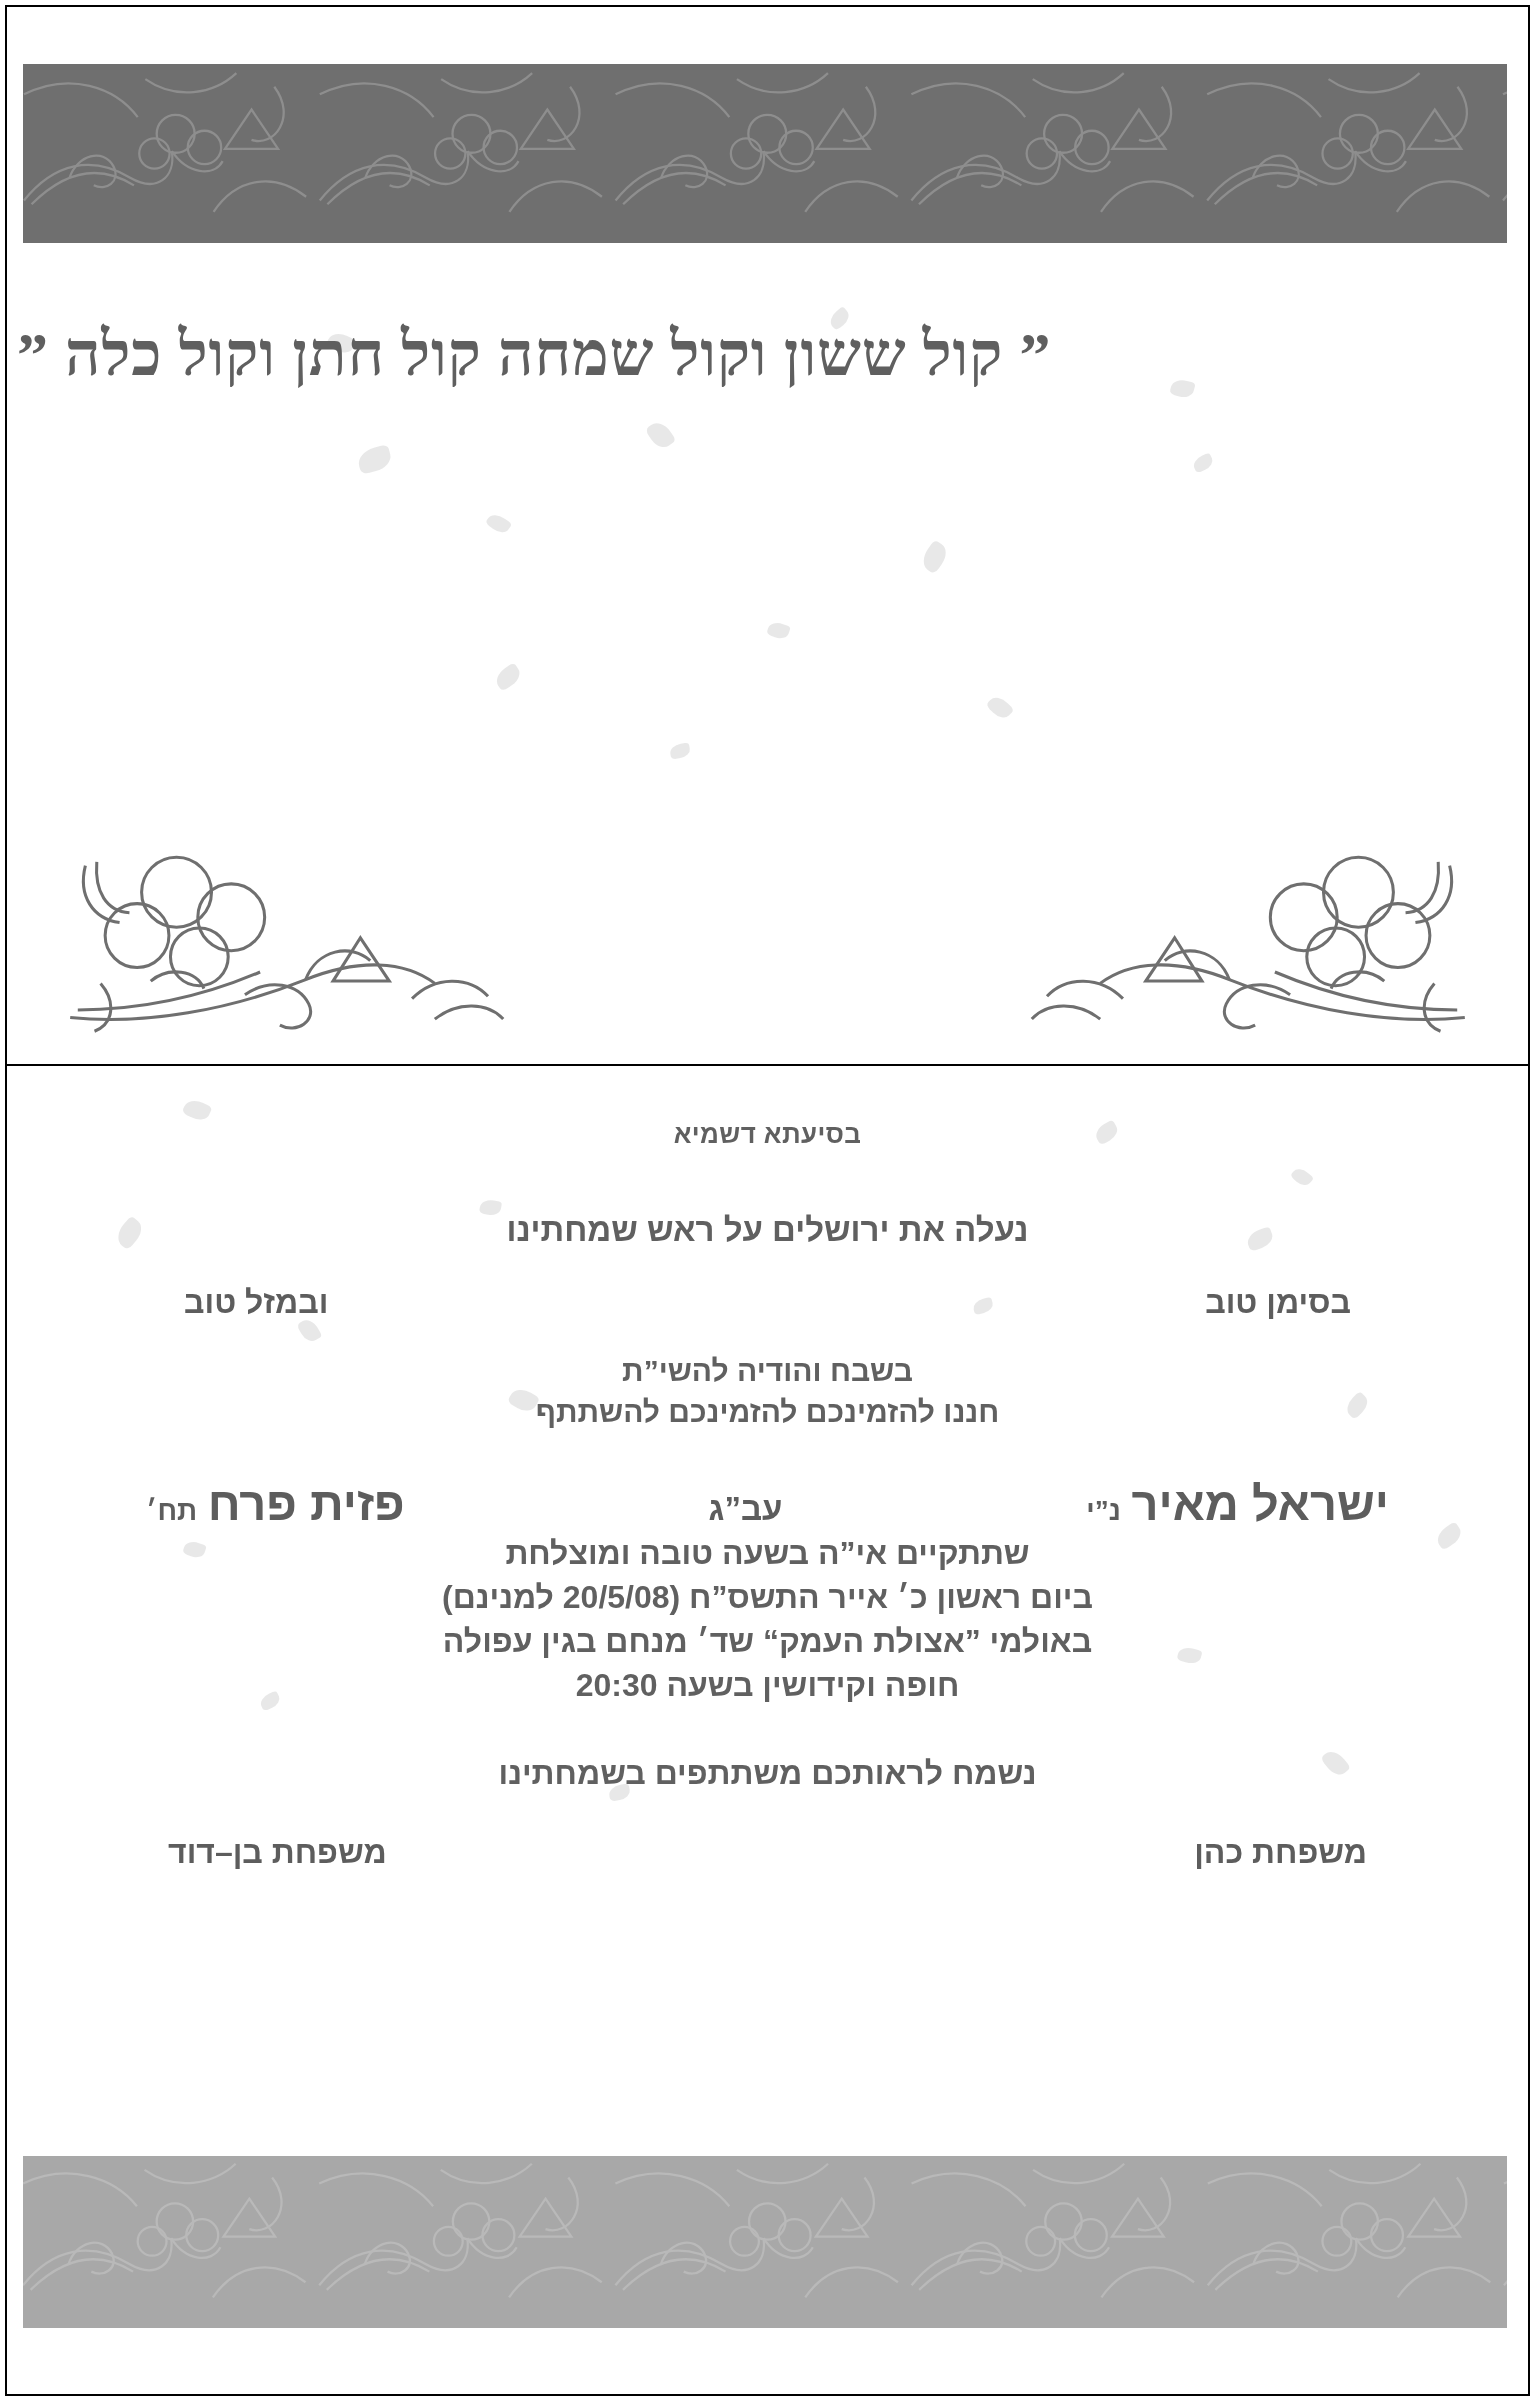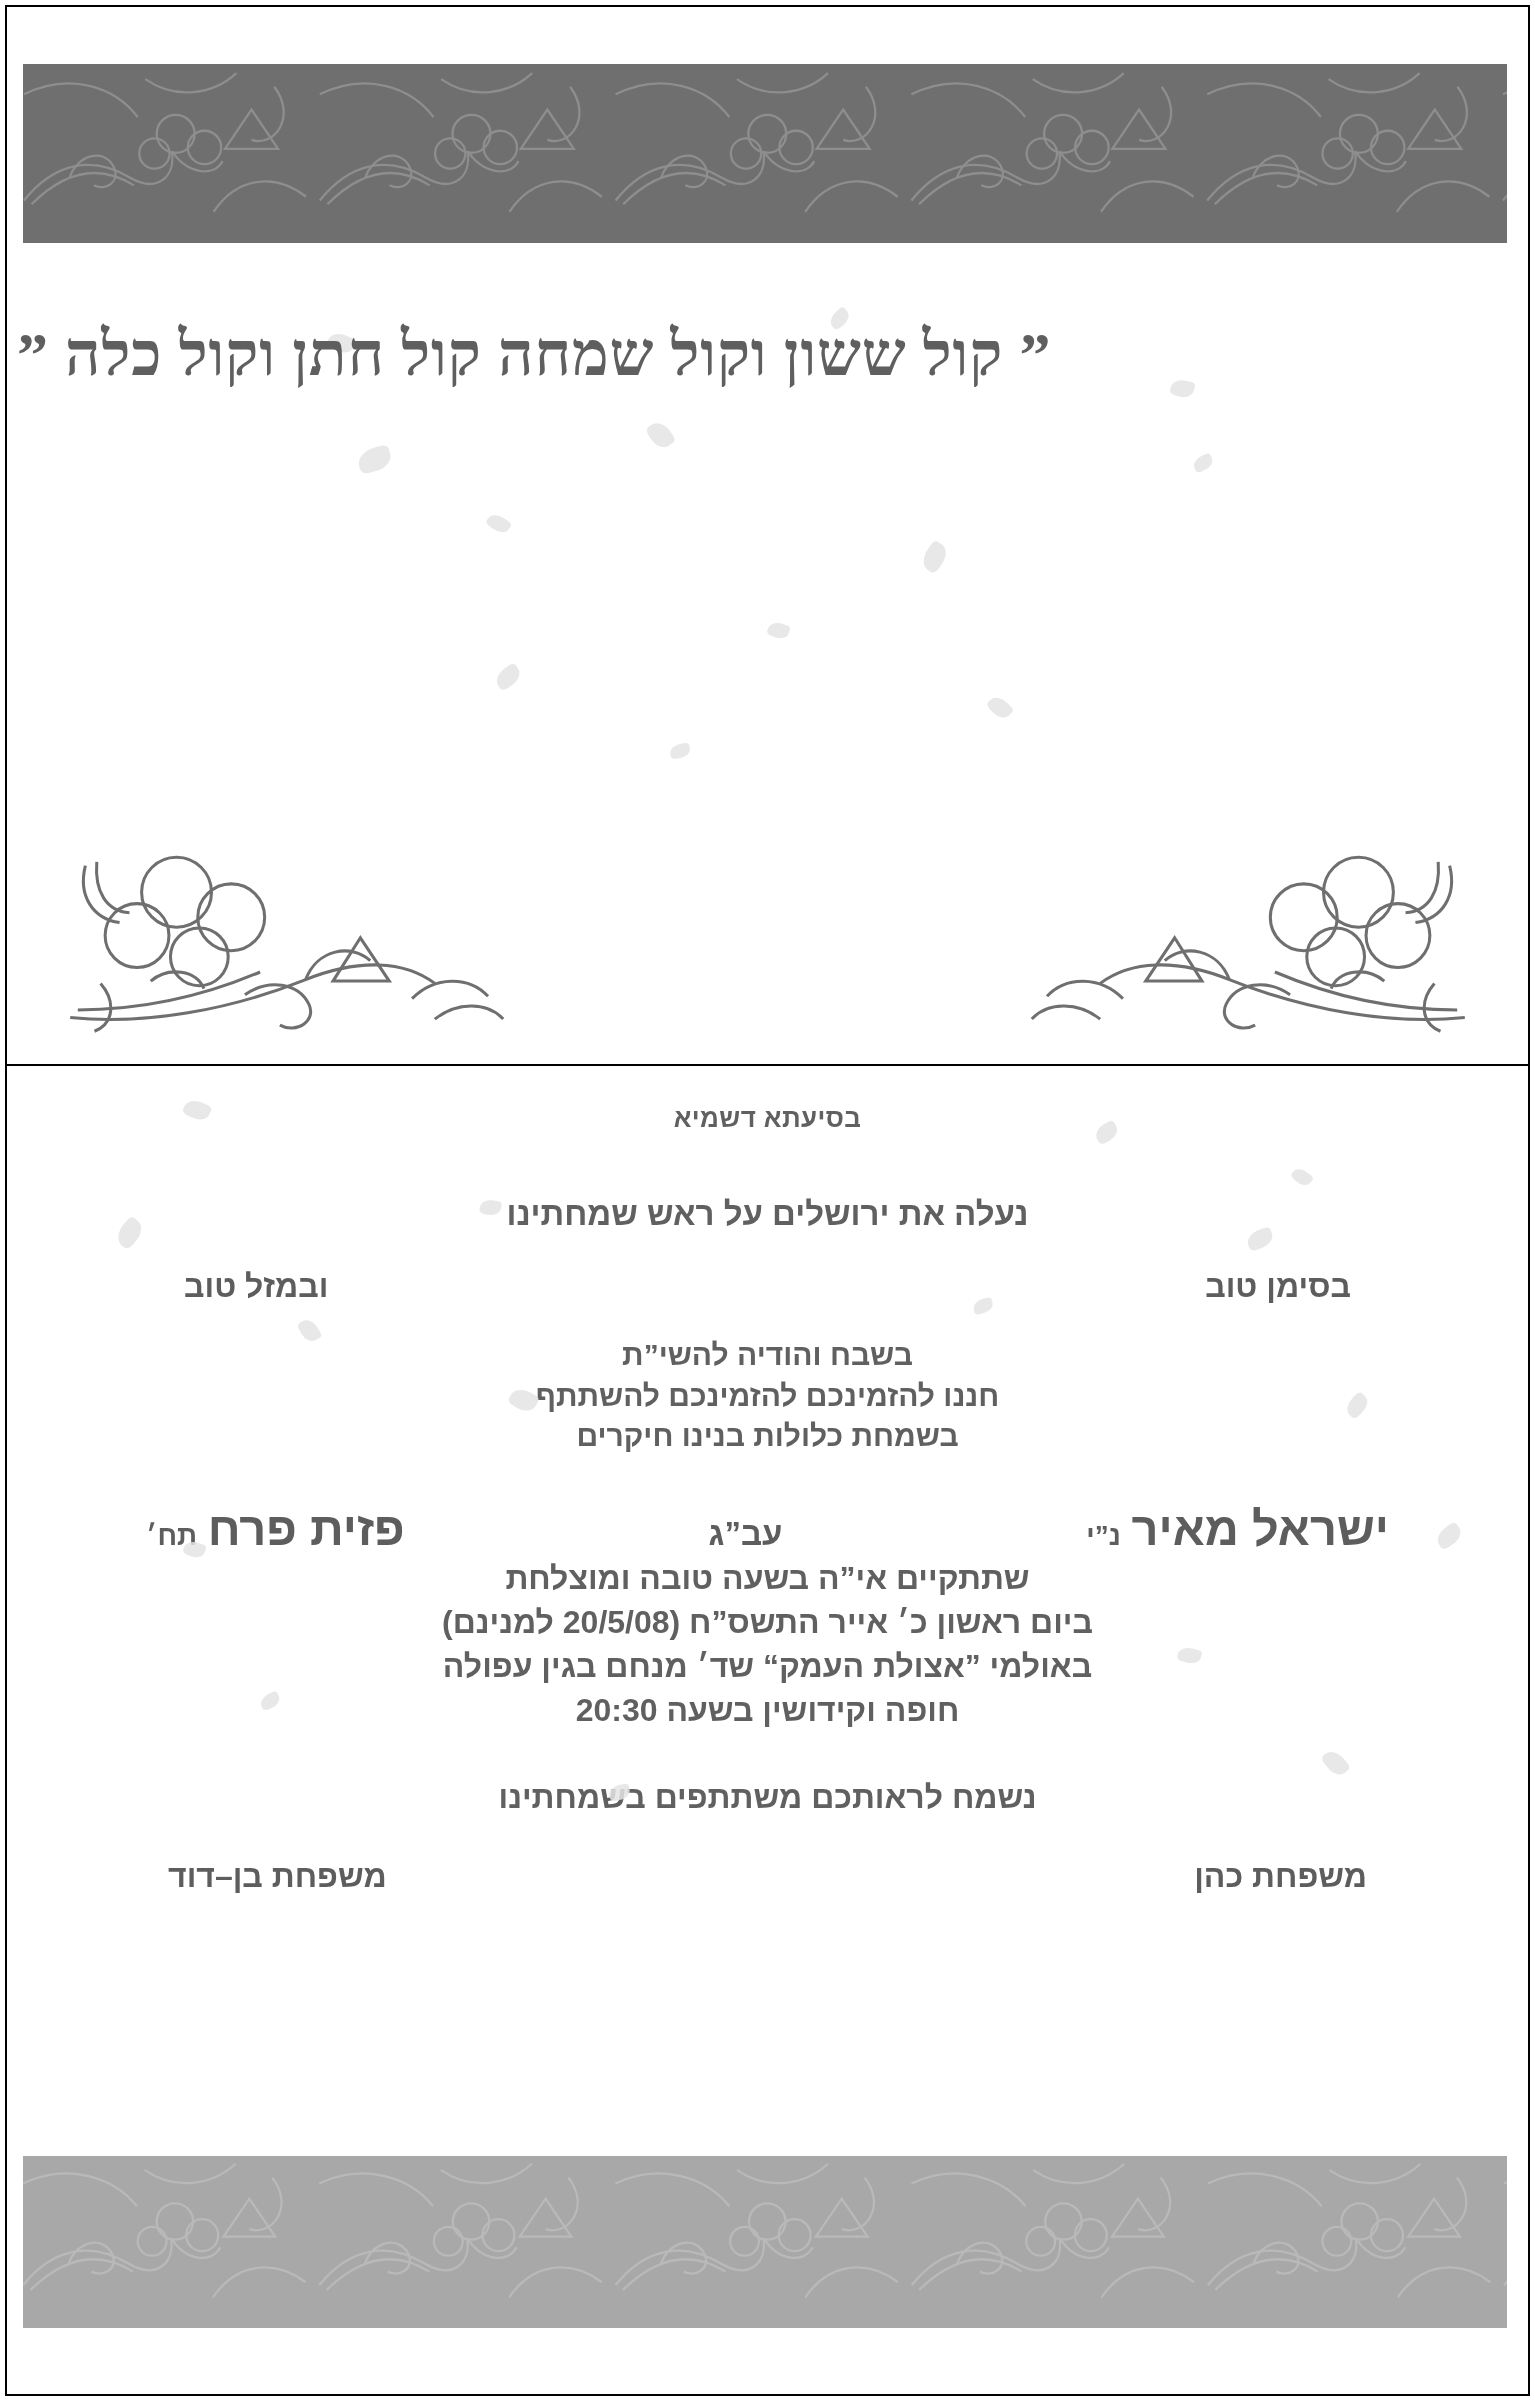--- a/index.html
+++ b/index.html
@@ -95,21 +95,21 @@
     width: 1517px;
     height: 1086px;
     direction: rtl;
   }
   .line {
     text-align: center;
     direction: rtl;
     color: #606060;
   }
   .bsd {
-    margin-top: 32px;
+    margin-top: 48px;
     font-size: 26px;
     font-weight: 700;
     letter-spacing: 0.4px;
   }
   .jerusalem {
     margin-top: 61px;
     font-size: 33px;
     font-weight: 700;
   }
   .siman-row {
@@ -313,21 +313,20 @@
     <div class="line jerusalem">נעלה את ירושלים על ראש שמחתינו</div>
 
     <div class="siman-row">
       <span>בסימן טוב</span>
       <span>ובמזל טוב</span>
     </div>
 
     <div class="line praise">
       <div>בשבח והודיה להשי”ת</div>
       <div>חננו להזמינכם להזמינכם להשתתף</div>
-      <div>בשמחת כלולות בנינו חיקרים</div>
     </div>
 
     <div class="names-row">
       <span>
         <span class="name-big">ישראל מאיר</span><span class="name-suffix">נ”י</span>
       </span>
       <span class="ampersand">עב”ג</span>
       <span>
         <span class="name-big">פזית פרח</span><span class="name-suffix">תח׳</span>
       </span>

